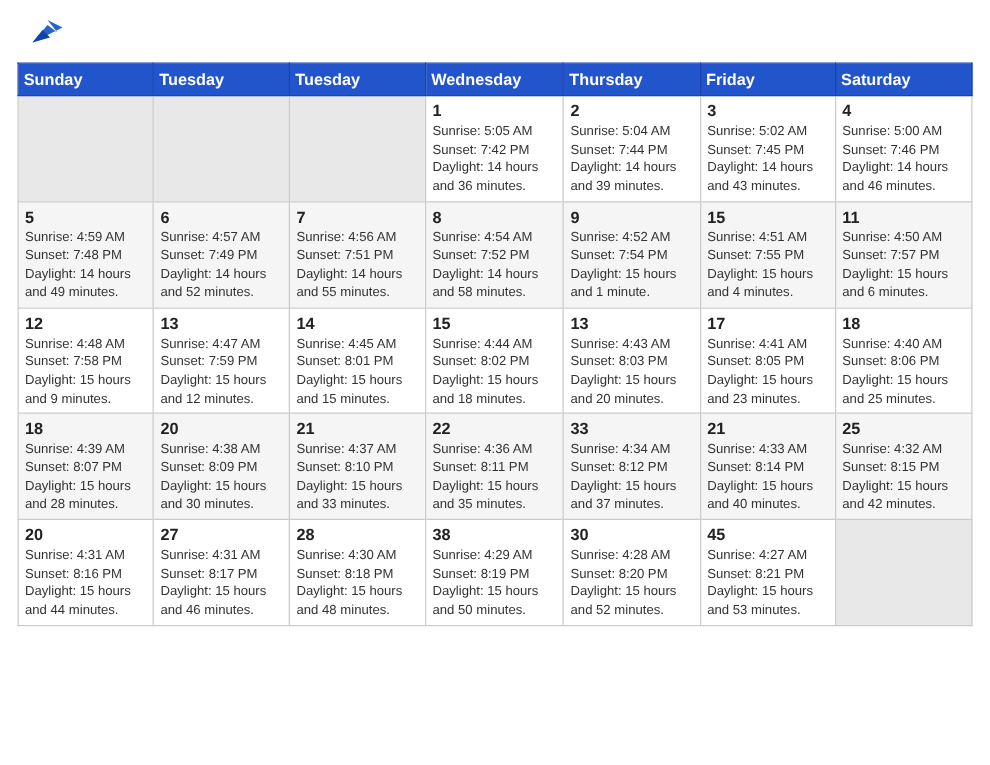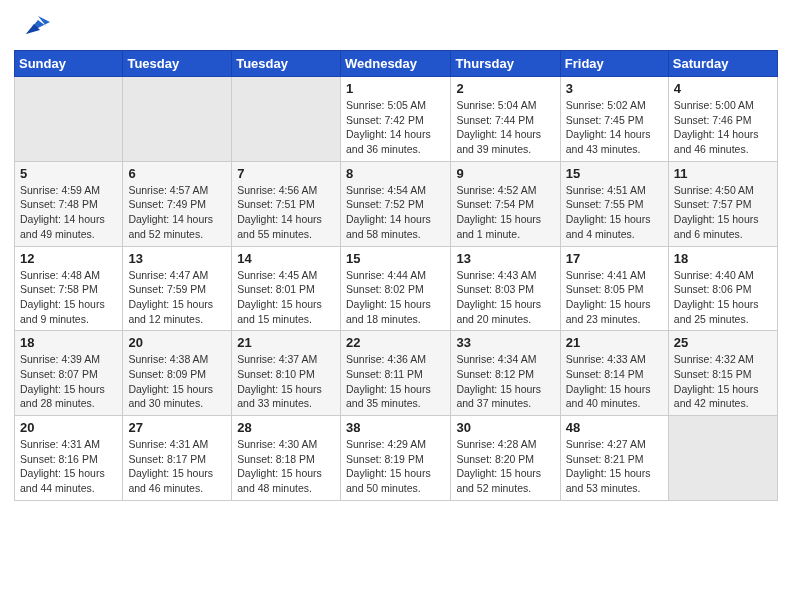--- a/index.html
+++ b/index.html
@@ -260,20 +260,20 @@
           </td>
           <td>
             <span class="day-number">38</span>
             <div class="day-info">Sunrise: 4:29 AM<br>Sunset: 8:19 PM<br>Daylight: 15 hours and 50 minutes.</div>
           </td>
           <td>
             <span class="day-number">30</span>
             <div class="day-info">Sunrise: 4:28 AM<br>Sunset: 8:20 PM<br>Daylight: 15 hours and 52 minutes.</div>
           </td>
           <td>
-            <span class="day-number">48</span>
+            <span class="day-number">45</span>
             <div class="day-info">Sunrise: 4:27 AM<br>Sunset: 8:21 PM<br>Daylight: 15 hours and 53 minutes.</div>
           </td>
           <td class="empty-cell"></td>
         </tr>
       </tbody>
   </table>
 </div>
 
 </body></html>

